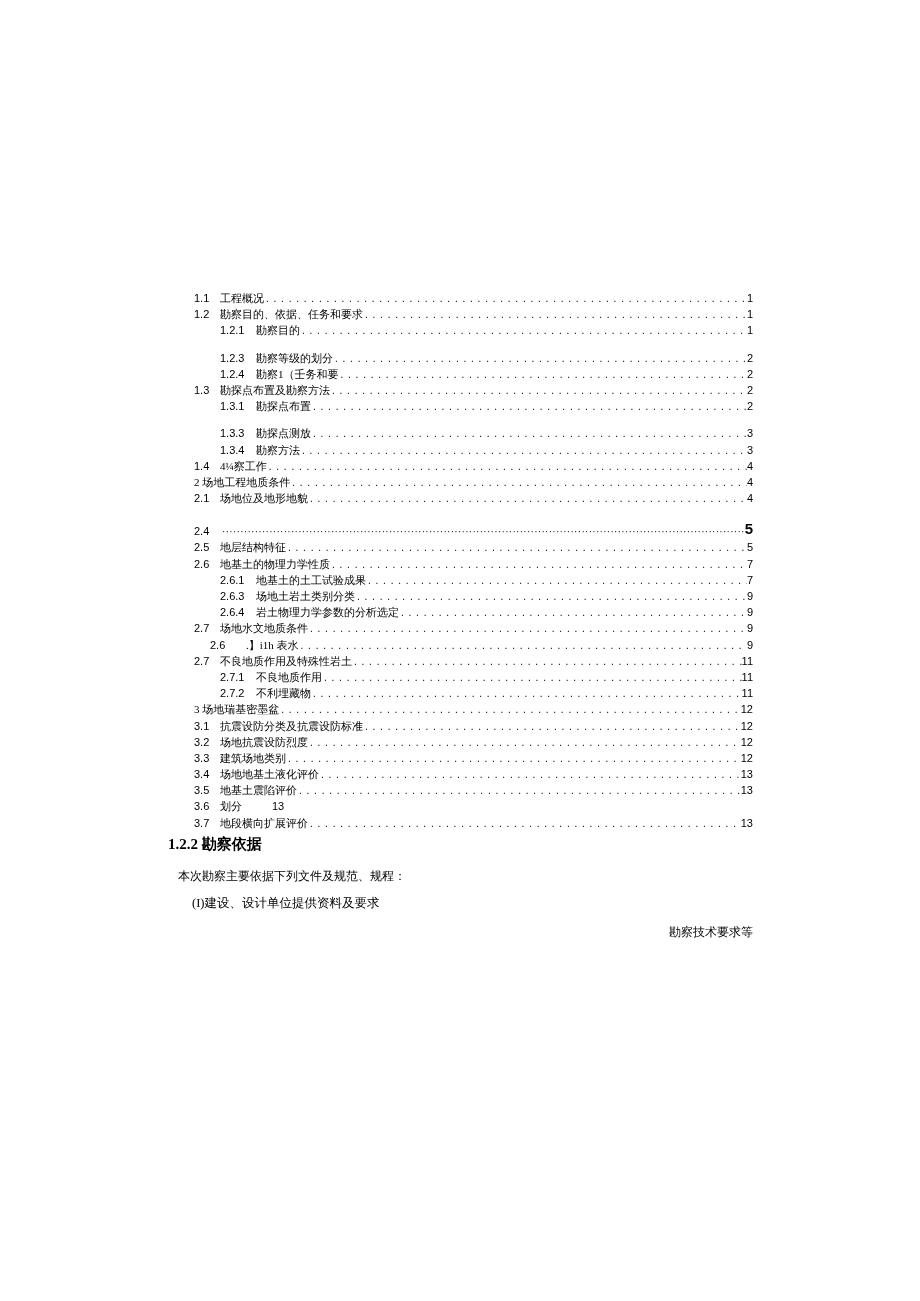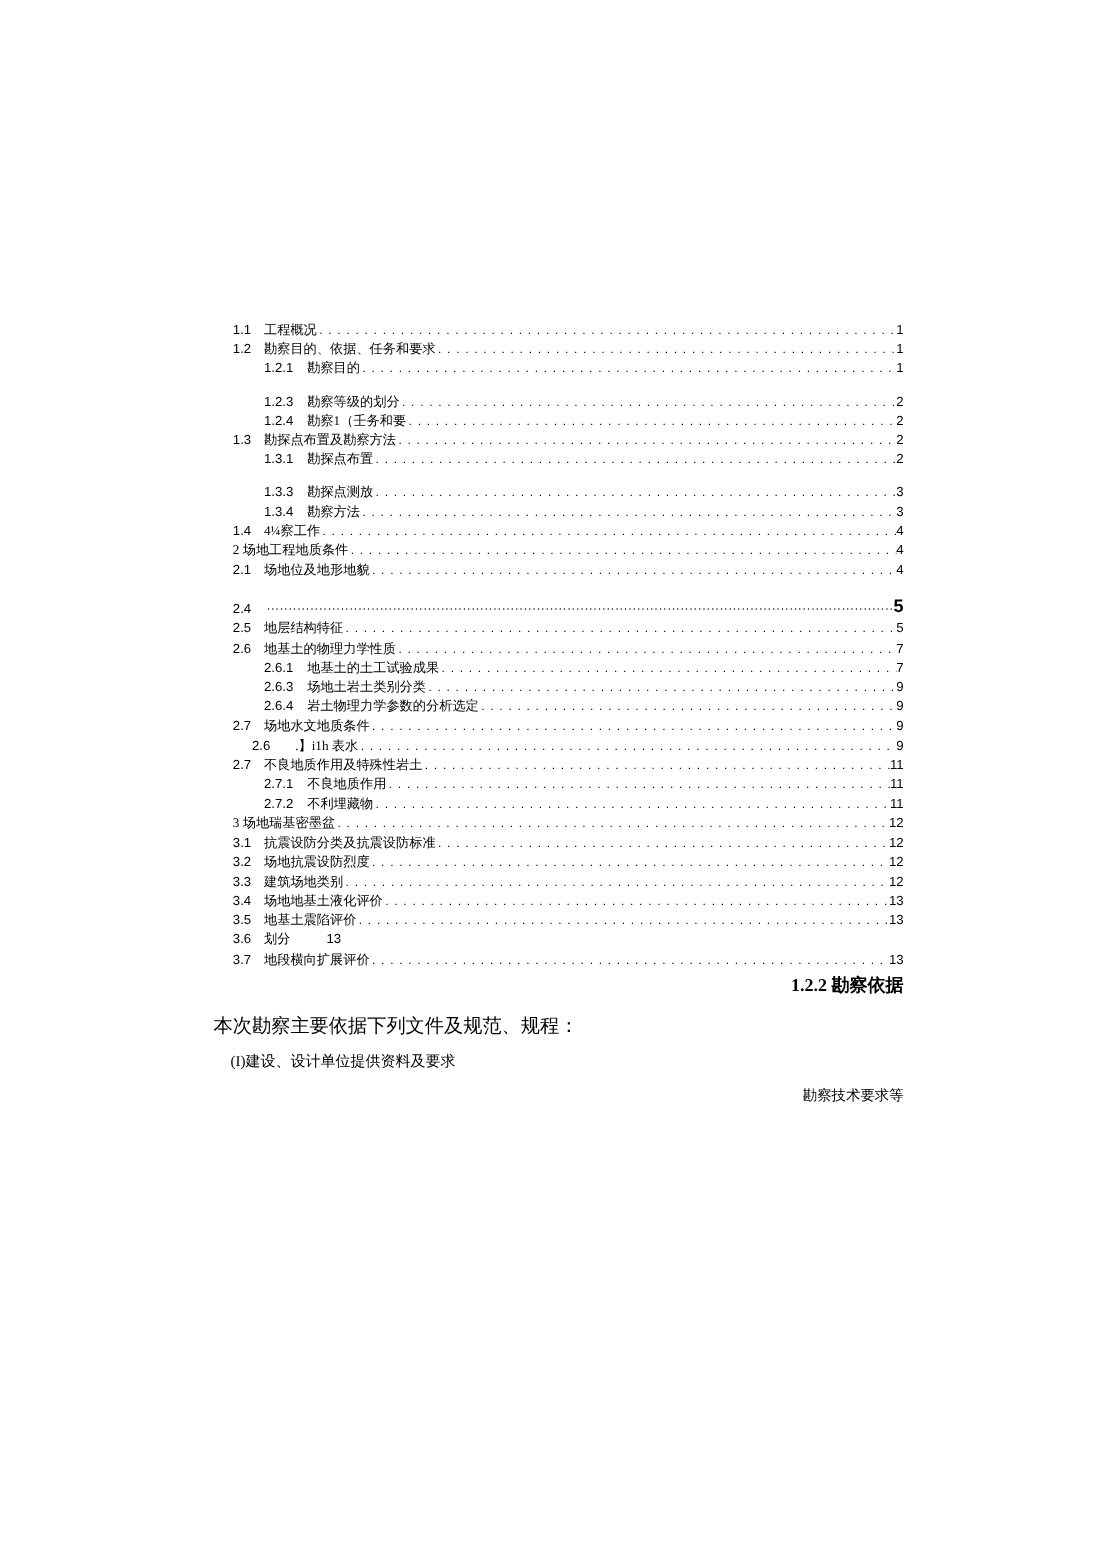--- a/index.html
+++ b/index.html
@@ -7,21 +7,21 @@
     width: 920px;
     height: 1301px;
     background: #fff;
     font-family: "SimSun", "宋体", serif;
     color: #000;
     position: relative;
   }
   .page {
     position: absolute;
     left: 168px;
-    top: 270px;
+    top: 293px;
     width: 585px;
   }
   .toc-line {
     display: flex;
     align-items: baseline;
     font-size: 11px;
     line-height: 1;
     margin-bottom: 5.2px;
     white-space: nowrap;
   }
@@ -59,24 +59,23 @@
   }
   .special-dots::after {
     content: "································································································································································································································";
   }
   .big5 { font-size: 15px; font-weight: bold; font-family: Arial, sans-serif; }
   .heading {
     font-size: 15px;
     font-weight: bold;
     margin-top: 6px;
     margin-bottom: 14px;
-    text-align: right;
   }
   .body-text {
-    font-size: 16px;
+    font-size: 12px;
     margin-left: 10px;
     margin-bottom: 10px;
   }
   .bold-sub {
     font-size: 12.5px;
     font-weight: normal;
     margin-left: 24px;
     margin-bottom: 12px;
   }
   .indent-text {

